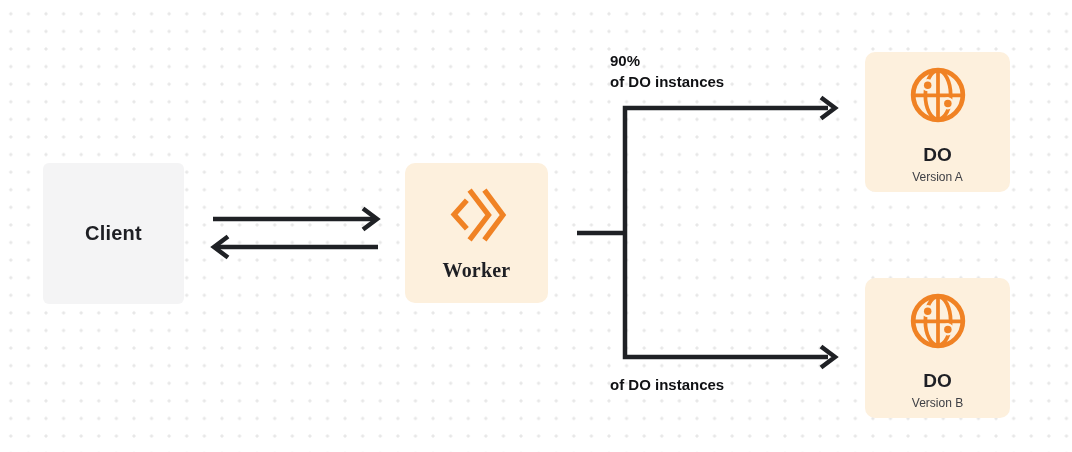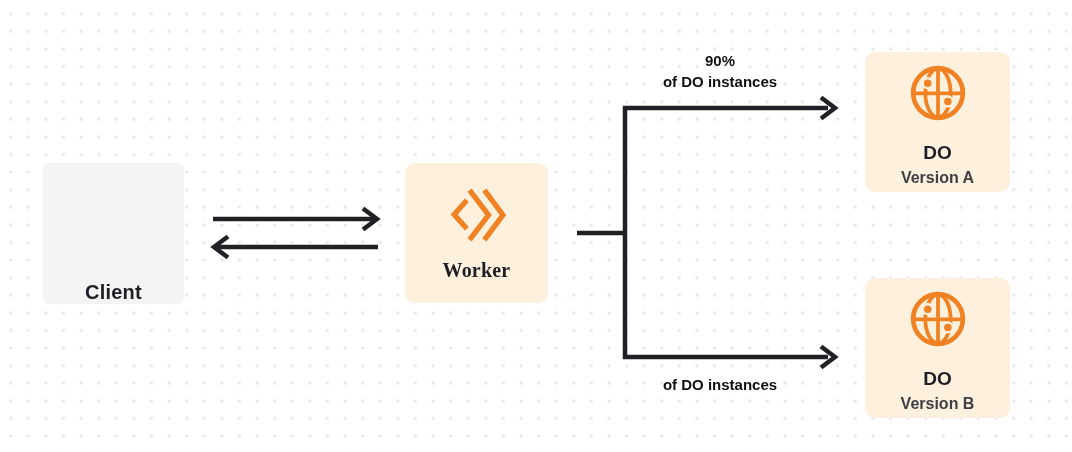--- a/index.html
+++ b/index.html
@@ -32,21 +32,20 @@
     justify-content: center;
     box-sizing: border-box;
   }
   .node-client {
     left: 43px;
     top: 163px;
     width: 141px;
     height: 141px;
     background: #f4f4f5;
     border-radius: 6px;
-    justify-content: flex-end;
   }
   .node-client .node-label {
     font-size: 20px;
     font-weight: 700;
     color: #1e1f24;
     letter-spacing: 0.2px;
   }
   .node-worker {
     left: 405px;
     top: 163px;
@@ -74,29 +73,28 @@
   .node-do-b { left: 865px; top: 278px; }
   .do-title {
     margin-top: 20px;
     font-size: 19px;
     font-weight: 700;
     color: #1e1f24;
     line-height: 1.1;
   }
   .do-subtitle {
     margin-top: 4px;
-    font-size: 16px;
-    font-weight: 700;
+    font-size: 12px;
+    font-weight: 400;
     color: #3f4046;
     line-height: 1.2;
   }
   .edge-label {
     position: absolute;
     width: 220px;
-    text-align: center;
     font-size: 15px;
     font-weight: 700;
     color: #101114;
     line-height: 21px;
   }
   .edge-label-top { left: 610px; top: 50px; }
   .edge-label-bottom { left: 610px; top: 374px; }
   .icon-wrap {
     display: flex;
     align-items: center;

